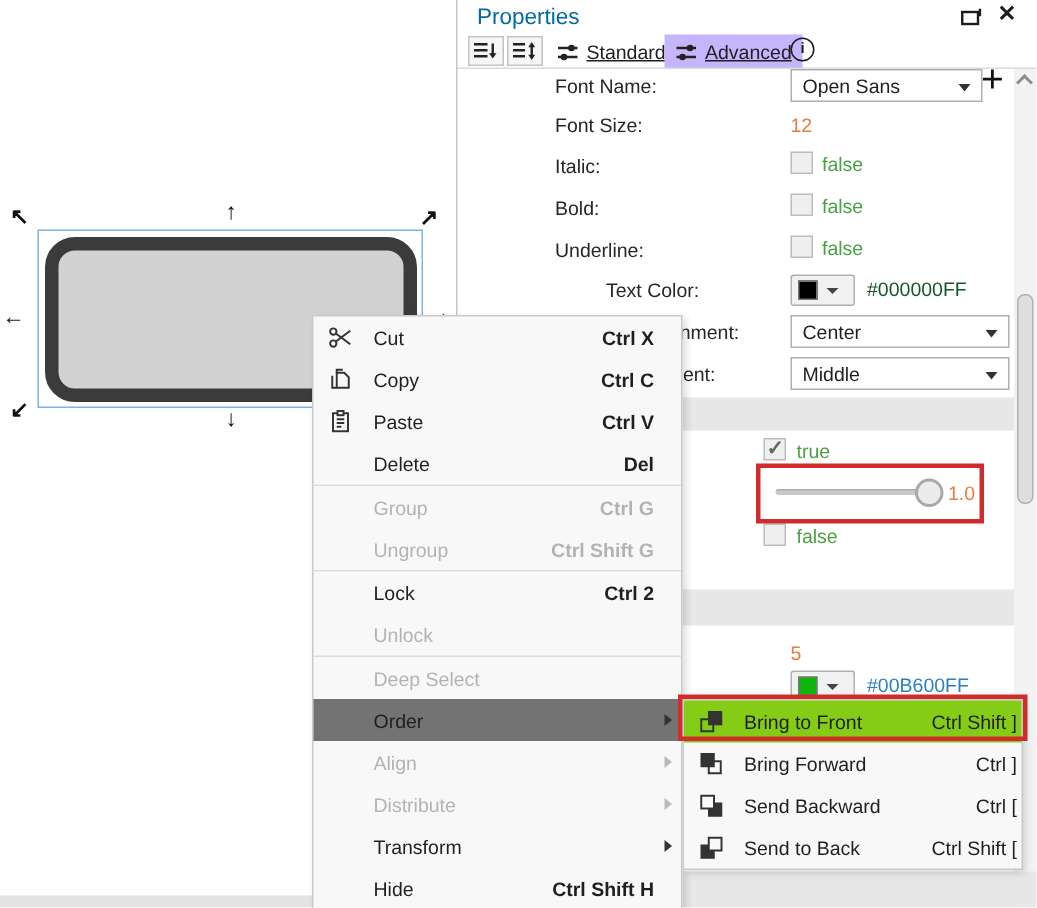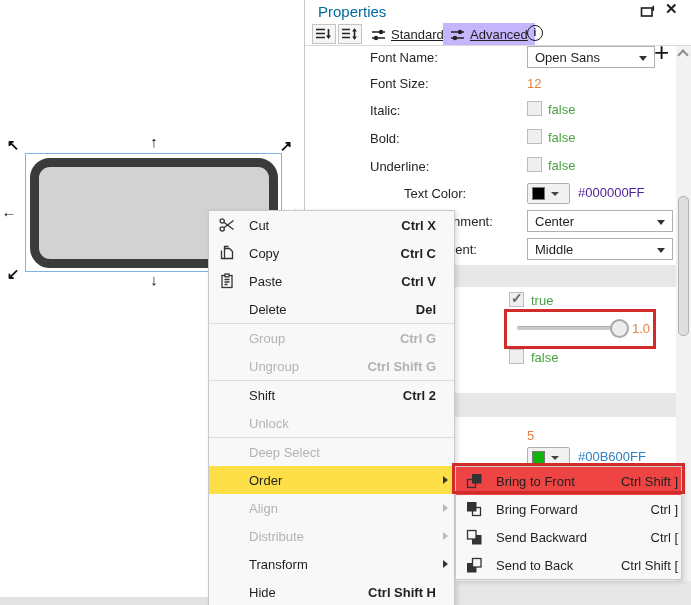--- a/index.html
+++ b/index.html
@@ -61,28 +61,28 @@
   .cmenu { position:absolute; left:208px; top:210px; width:247px; background:#f8f8f8; border:1px solid #c9c9c9;
            box-shadow:2px 2px 5px rgba(0,0,0,.14); z-index:10; }
   .cm-row { height:28px; display:flex; align-items:center; padding-left:10px; font-size:13px; color:#1f1f1f; }
   .cm-row .cm-icon { width:30px; display:flex; align-items:center; }
   .cm-row .cm-label { white-space:nowrap; }
   .cm-row .cm-short { margin-left:auto; padding-right:18px; white-space:nowrap;font-weight:bold; }
   .cm-row .cm-arrow { margin-left:auto; margin-right:6px; width:0; height:0; border-top:4.5px solid transparent;
                       border-bottom:4.5px solid transparent; border-left:5.5px solid #333; }
   .cm-row.disabled { color:#b3b3b3; }
   .cm-row.disabled .cm-arrow { border-left-color:#b9b9b9; }
-  .cm-row.hl { background:#fde047; }
+  .cm-row.hl { background:#737373; }
   .cm-sep { height:1px; background:#dcdcdc; }
 
   
   .smenu { position:absolute; left:455px; top:466px; width:227px; background:#f8f8f8; border:1px solid #c9c9c9;
            box-shadow:2px 2px 5px rgba(0,0,0,.14); z-index:12; }
   .sm-row { height:28px; display:flex; align-items:center; padding-left:10px; font-size:13px; color:#1f1f1f; }
-  .sm-row.hl { background:#ef4444; }
+  .sm-row.hl { background:#84cc16; }
   .sm-row .cm-icon { width:30px; display:flex; align-items:center; }
   .sm-row .cm-short { margin-left:auto; padding-right:3px; white-space:nowrap; }
 
   
   .red-box { position:absolute; border:3px solid #d22b2b; z-index:20; pointer-events:none; }
   .red-box.slider { left:504px; top:309px; width:152px; height:40px; }
   .red-box.menu { left:452px; top:463px; width:233px; height:31px; }
 </style>
 </head>
 <body>
@@ -165,21 +165,21 @@
   <span class="green" style="left:548px;top:130px;color:#4ba043;">false</span>
 
   <span class="prop-label" style="left:370px;top:159px;">Underline:</span>
   <span class="checkbox" style="left:527px;top:157px;"></span>
   <span class="green" style="left:548px;top:158px;color:#4ba043;">false</span>
 
   <span class="prop-label" style="left:370px;top:186px;margin-left:34px;">Text Color:</span>
   <div class="swatch-btn" style="left:527px;top:183px;">
     <span class="swatch" style="background:#000;"></span>
   </div>
-  <span class="hexblue" style="left:578px;top:185px;color:#4c1d95;">#000000FF</span>
+  <span class="hexblue" style="left:578px;top:185px;color:#14532d;">#000000FF</span>
 
   <span class="prop-label" style="left:370px;top:214px;">Horizontal Alignment:</span>
   <div class="dd" style="left:527px;top:210px;width:146px;">
     <span>Center</span>
   </div>
 
   <span class="prop-label" style="left:370px;top:242px;">Vertical Alignment:</span>
   <div class="dd" style="left:527px;top:238px;width:146px;text-align:center;">
     <span>Middle</span>
   </div>
@@ -270,21 +270,21 @@
     <div class="cm-row disabled">
       <span class="cm-icon"></span>
       <span class="cm-label">Ungroup</span>
       <span class="cm-short">Ctrl Shift G</span>
     </div>
 
     <div class="cm-sep"></div>
 
     <div class="cm-row">
       <span class="cm-icon"></span>
-      <span class="cm-label">Shift</span>
+      <span class="cm-label">Lock</span>
       <span class="cm-short">Ctrl 2</span>
     </div>
 
     <div class="cm-row disabled">
       <span class="cm-icon"></span>
       <span class="cm-label">Unlock</span>
     </div>
 
     <div class="cm-sep"></div>
 

